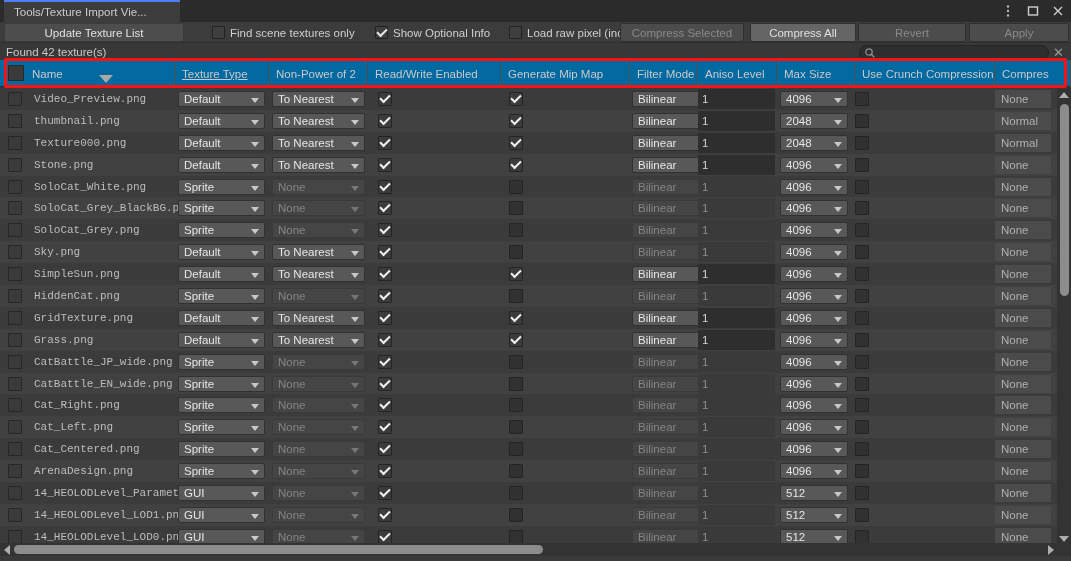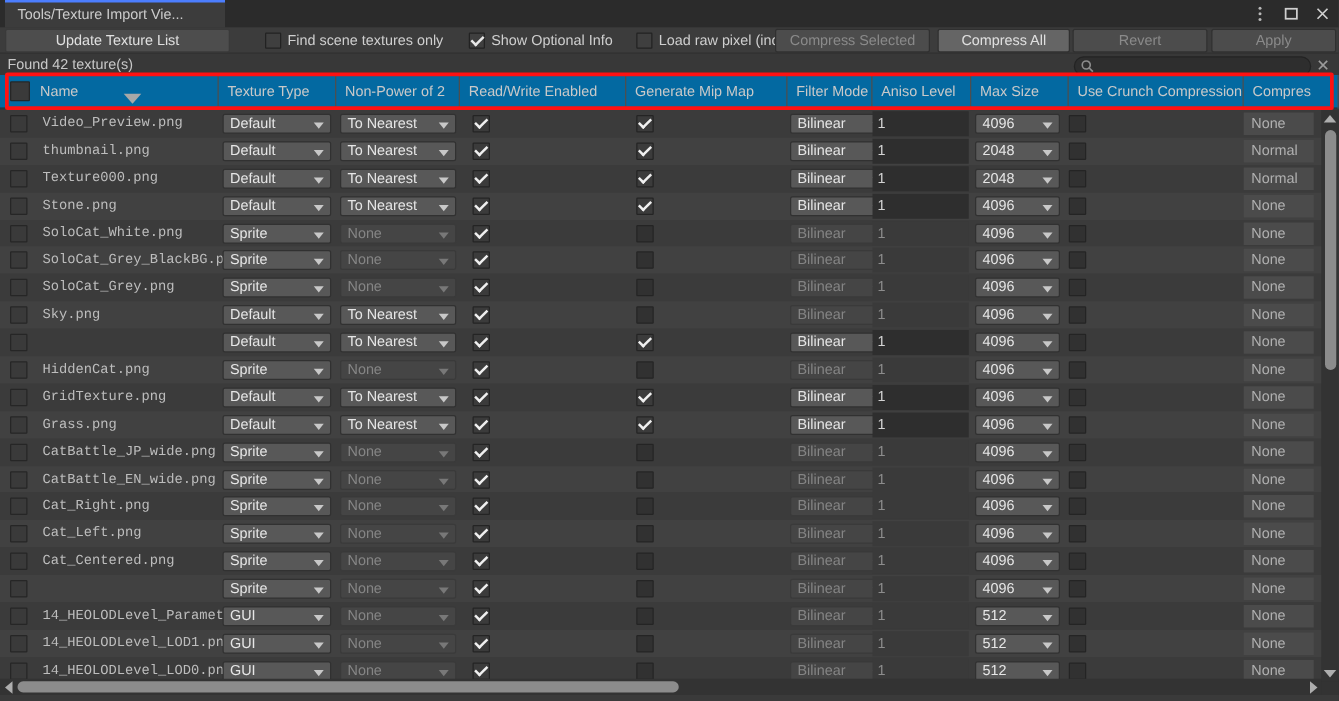--- a/index.html
+++ b/index.html
@@ -330,21 +330,21 @@
     </div>
     <div class="search-clear">✕</div>
   </div>
 
   <div class="header" id="header">
     <div class="hdr-cbx"></div>
     <div class="sort-arrow"></div>
   <div class="hcell" style="left: 0px; width: 175px; padding-left: 32px;">
         <span>Name</span>
       </div>
-      <div class="hcell" style="left: 175px; width: 94px;">
+      <div class="hcell" style="left: 175px; width: 94px; text-decoration: underline;">
         <span>Texture Type</span>
       </div>
       <div class="hcell" style="left: 269px; width: 99px;">
         <span>Non-Power of 2</span>
       </div>
       <div class="hcell" style="left: 501px; width: 129px;">
         <span>Generate Mip Map</span>
       </div>
       <div class="hcell" style="left: 368px; width: 133px;">
         <span>Read/Write Enabled</span>
@@ -474,20 +474,21 @@
         <div class="tcbx empty" style="left: 509px;"></div>
         <div class="dd dis" style="left: 632px; width: 80px;">Bilinear<div class="caret"></div></div>
         <div class="numfield dis" style="left: 698px; width: 77px;">1</div>
         <div class="dd" style="left: 780px; width: 68px;">4096<div class="caret"></div></div>
         <div class="tcbx empty" style="left: 855px;"></div>
         <div class="comp" style="left: 995px; width: 56px; justify-content: flex-start;">None</div>
         <div class="tailtext" style="left: 1063px; width: 8px;">u</div>
       </div>
       <div class="row">
         <div class="rowcbx"></div>
+        <div class="fname">SimpleSun.png</div>
         <div class="dd" style="left: 178px; width: 87px;">Default<div class="caret"></div></div>
         <div class="dd" style="left: 272px; width: 93px;">To Nearest<div class="caret"></div></div>
         <div class="tcbx on" style="left: 378px;"></div>
         <div class="tcbx on" style="left: 509px;"></div>
         <div class="dd" style="left: 632px; width: 80px;">Bilinear<div class="caret"></div></div>
         <div class="numfield" style="left: 698px; width: 77px;">1</div>
         <div class="dd" style="left: 780px; width: 68px;">4096<div class="caret"></div></div>
         <div class="tcbx empty" style="left: 855px;"></div>
         <div class="comp" style="left: 995px; width: 56px; justify-content: flex-start;">None</div>
       </div>
@@ -596,20 +597,21 @@
         <div class="tcbx empty" style="left: 509px;"></div>
         <div class="dd dis" style="left: 632px; width: 80px;">Bilinear<div class="caret"></div></div>
         <div class="numfield dis" style="left: 698px; width: 77px;">1</div>
         <div class="dd" style="left: 780px; width: 68px;">4096<div class="caret"></div></div>
         <div class="tcbx empty" style="left: 855px;"></div>
         <div class="comp" style="left: 995px; width: 56px; justify-content: flex-start;">None</div>
         <div class="tailtext" style="left: 1063px; width: 8px;">e</div>
       </div>
       <div class="row alt">
         <div class="rowcbx"></div>
+        <div class="fname">ArenaDesign.png</div>
         <div class="dd" style="left: 178px; width: 87px;">Sprite<div class="caret"></div></div>
         <div class="dd dis" style="left: 272px; width: 93px;">None<div class="caret"></div></div>
         <div class="tcbx on" style="left: 378px;"></div>
         <div class="tcbx empty" style="left: 509px;"></div>
         <div class="dd dis" style="left: 632px; width: 80px;">Bilinear<div class="caret"></div></div>
         <div class="numfield dis" style="left: 698px; width: 77px;">1</div>
         <div class="dd" style="left: 780px; width: 68px;">4096<div class="caret"></div></div>
         <div class="tcbx empty" style="left: 855px;"></div>
         <div class="comp" style="left: 995px; width: 56px; justify-content: flex-start;">None</div>
         <div class="tailtext" style="left: 1063px; width: 8px;">r</div>

